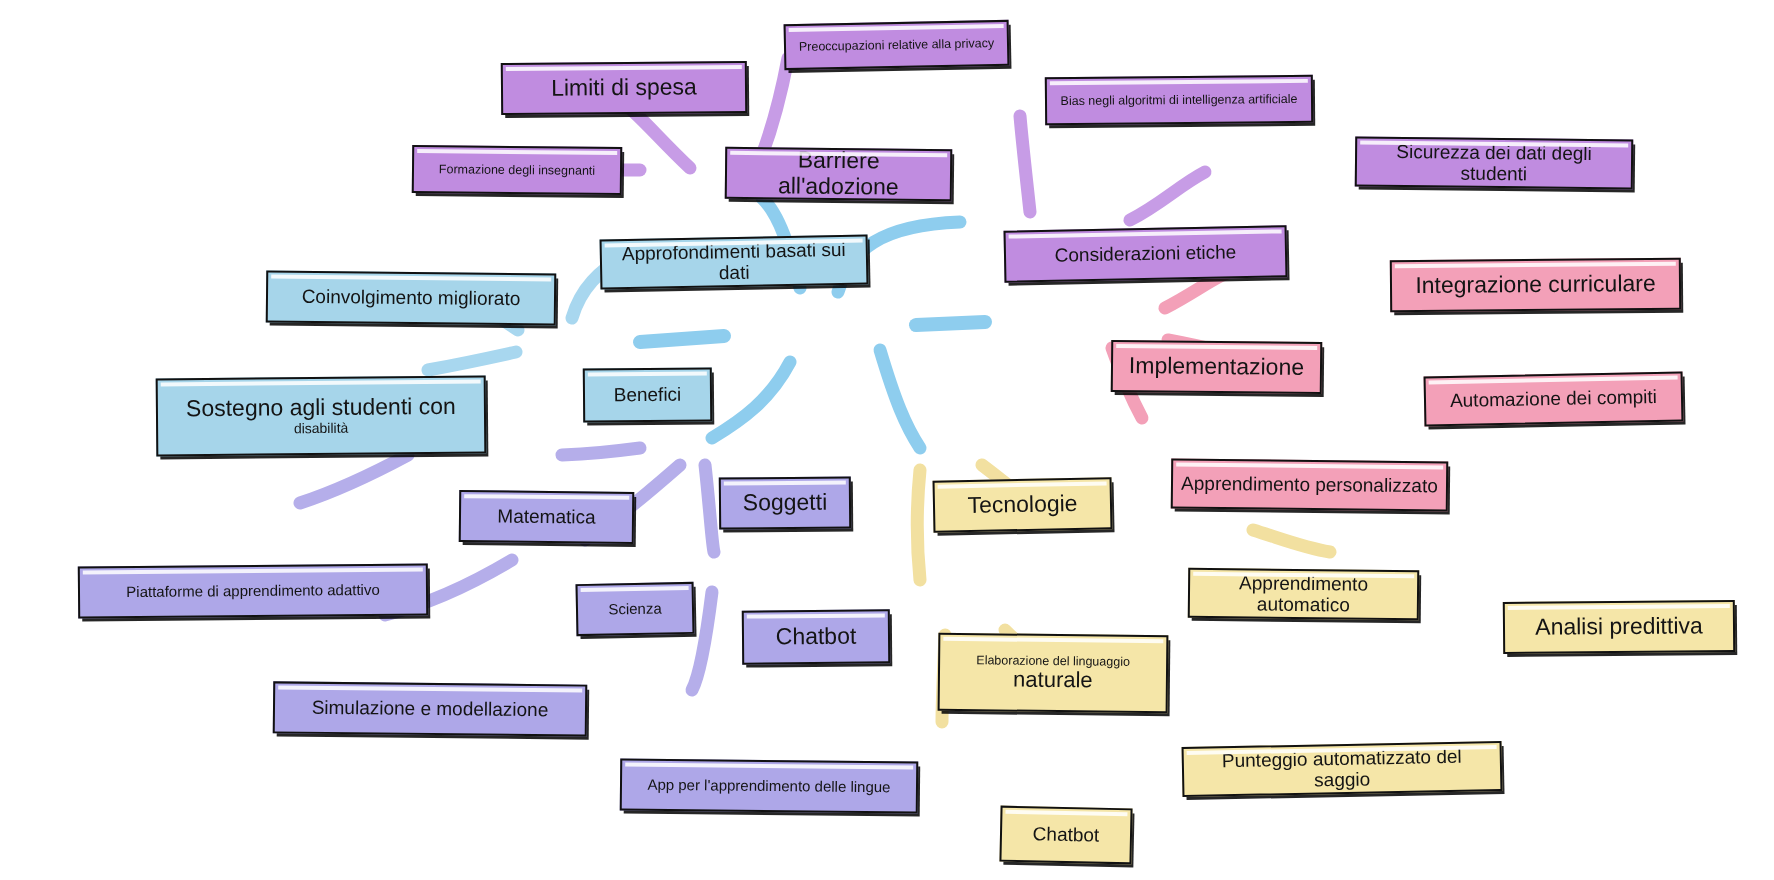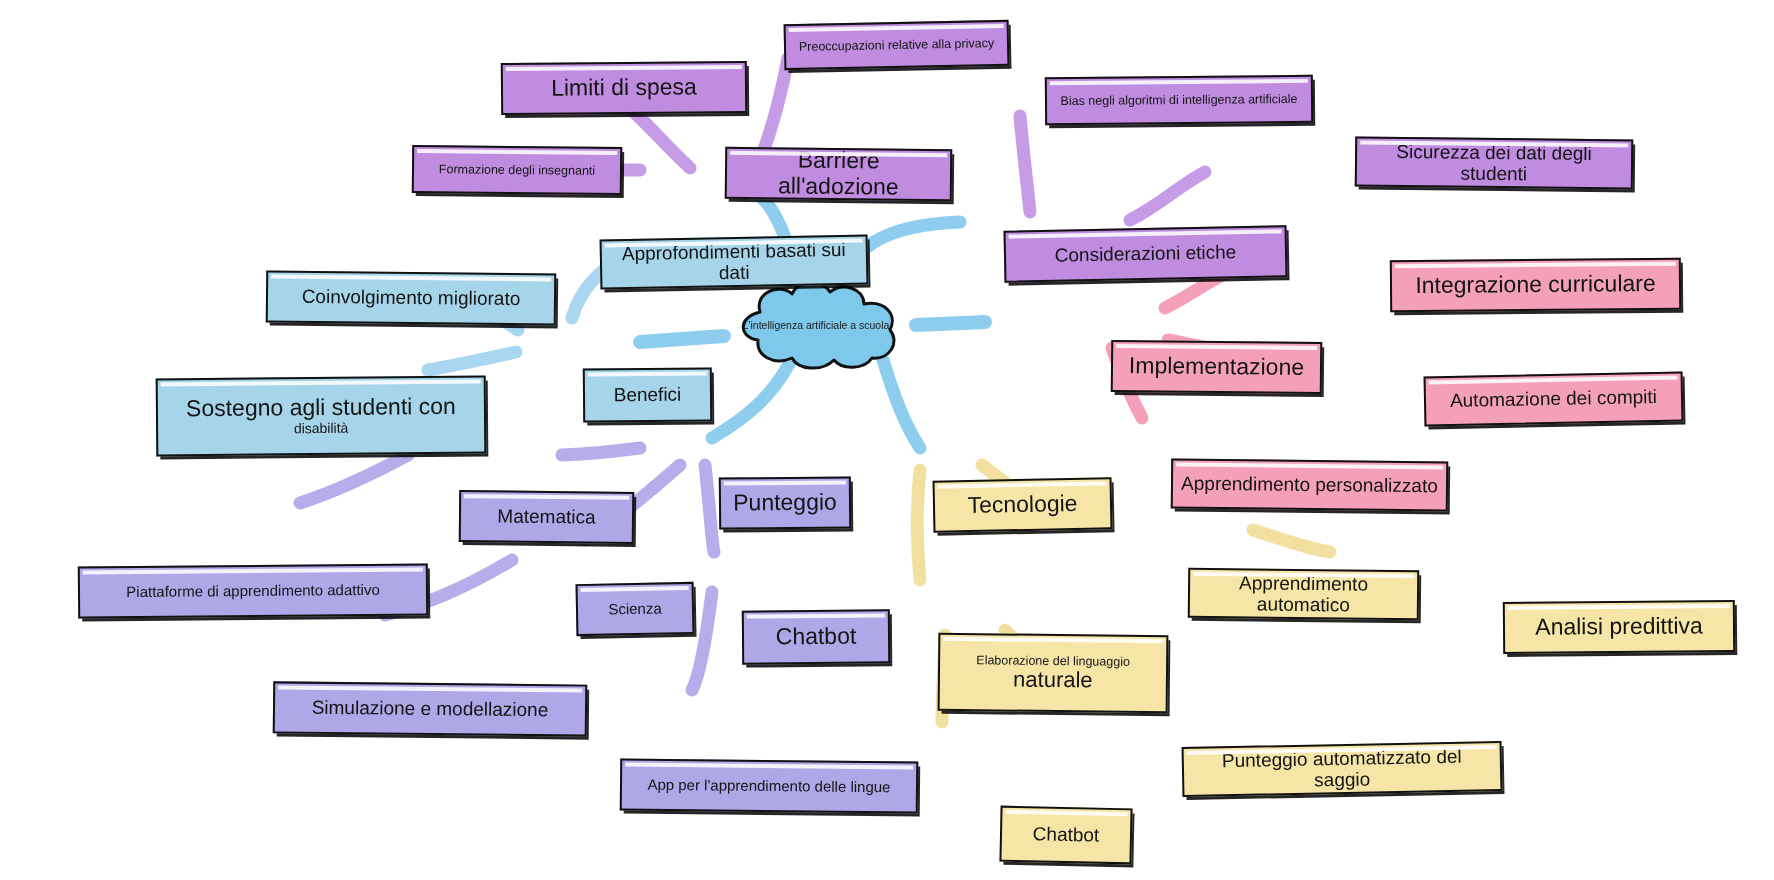--- a/index.html
+++ b/index.html
@@ -152,30 +152,20 @@
 
     <g stroke="#a8d7ef" stroke-linecap="round" fill="none">
       <path d="M518,330 C490,312 470,295 448,284" stroke-width="13"></path>
       <path d="M516,352 C480,360 450,366 428,370" stroke-width="13"></path>
       <path d="M572,318 C580,290 600,268 625,258" stroke-width="13"></path>
     </g>
   </svg>
 
   <div id="node-layer">
 
-    <div id="cloud-node">
-      <svg width="196" height="94" viewBox="0 0 196 94" xmlns="http://www.w3.org/2000/svg">
-        <path d="M42,34 C36,14 62,5 74,16 C80,2 104,1 112,14 C124,4 146,10 146,26
-                 C166,22 180,36 172,52 C182,64 172,82 154,80 C146,92 124,92 116,82
-                 C104,94 80,92 74,80 C56,88 38,78 40,62 C22,60 18,40 42,34 Z" fill="#7ec8ec" stroke="#111111" stroke-width="3" stroke-linejoin="round"></path>
-      </svg>
-      <div class="cloud-label">
-        <span>L'intelligenza artificiale a scuola</span>
-      </div>
-    </div>
 
     <div class="node c-purple t-big skew-a" style="left:501px; top:62px; width:246px; height:52px;">
       <span class="lbl">Limiti di spesa</span>
     </div>
 
     <div class="node c-purple t-tiny skew-b" style="left:412px; top:146px; width:210px; height:48px;">
       <span class="lbl">Formazione degli insegnanti</span>
     </div>
 
     <div class="node c-purple t-tiny skew-c" style="left:784px; top:22px; width:225px; height:46px;">
@@ -235,21 +225,21 @@
 
     <div class="node c-yellow t-mid skew-c" style="left:1182px; top:744px; width:320px; height:50px;">
       <span class="lbl">Punteggio automatizzato del saggio</span>
     </div>
 
     <div class="node c-yellow t-mid skew-d" style="left:1000px; top:807px; width:132px; height:56px;">
       <span class="lbl">Chatbot</span>
     </div>
 
     <div class="node c-violet t-big skew-a" style="left:719px; top:477px; width:132px; height:52px;">
-      <span class="lbl">Punteggio</span>
+      <span class="lbl">Soggetti</span>
     </div>
 
     <div class="node c-violet t-mid skew-b" style="left:459px; top:491px; width:175px; height:52px;">
       <span class="lbl">Matematica</span>
     </div>
 
     <div class="node c-violet t-small skew-a" style="left:78px; top:565px; width:350px; height:52px;">
       <span class="lbl">Piattaforme di apprendimento adattivo</span>
     </div>
 

